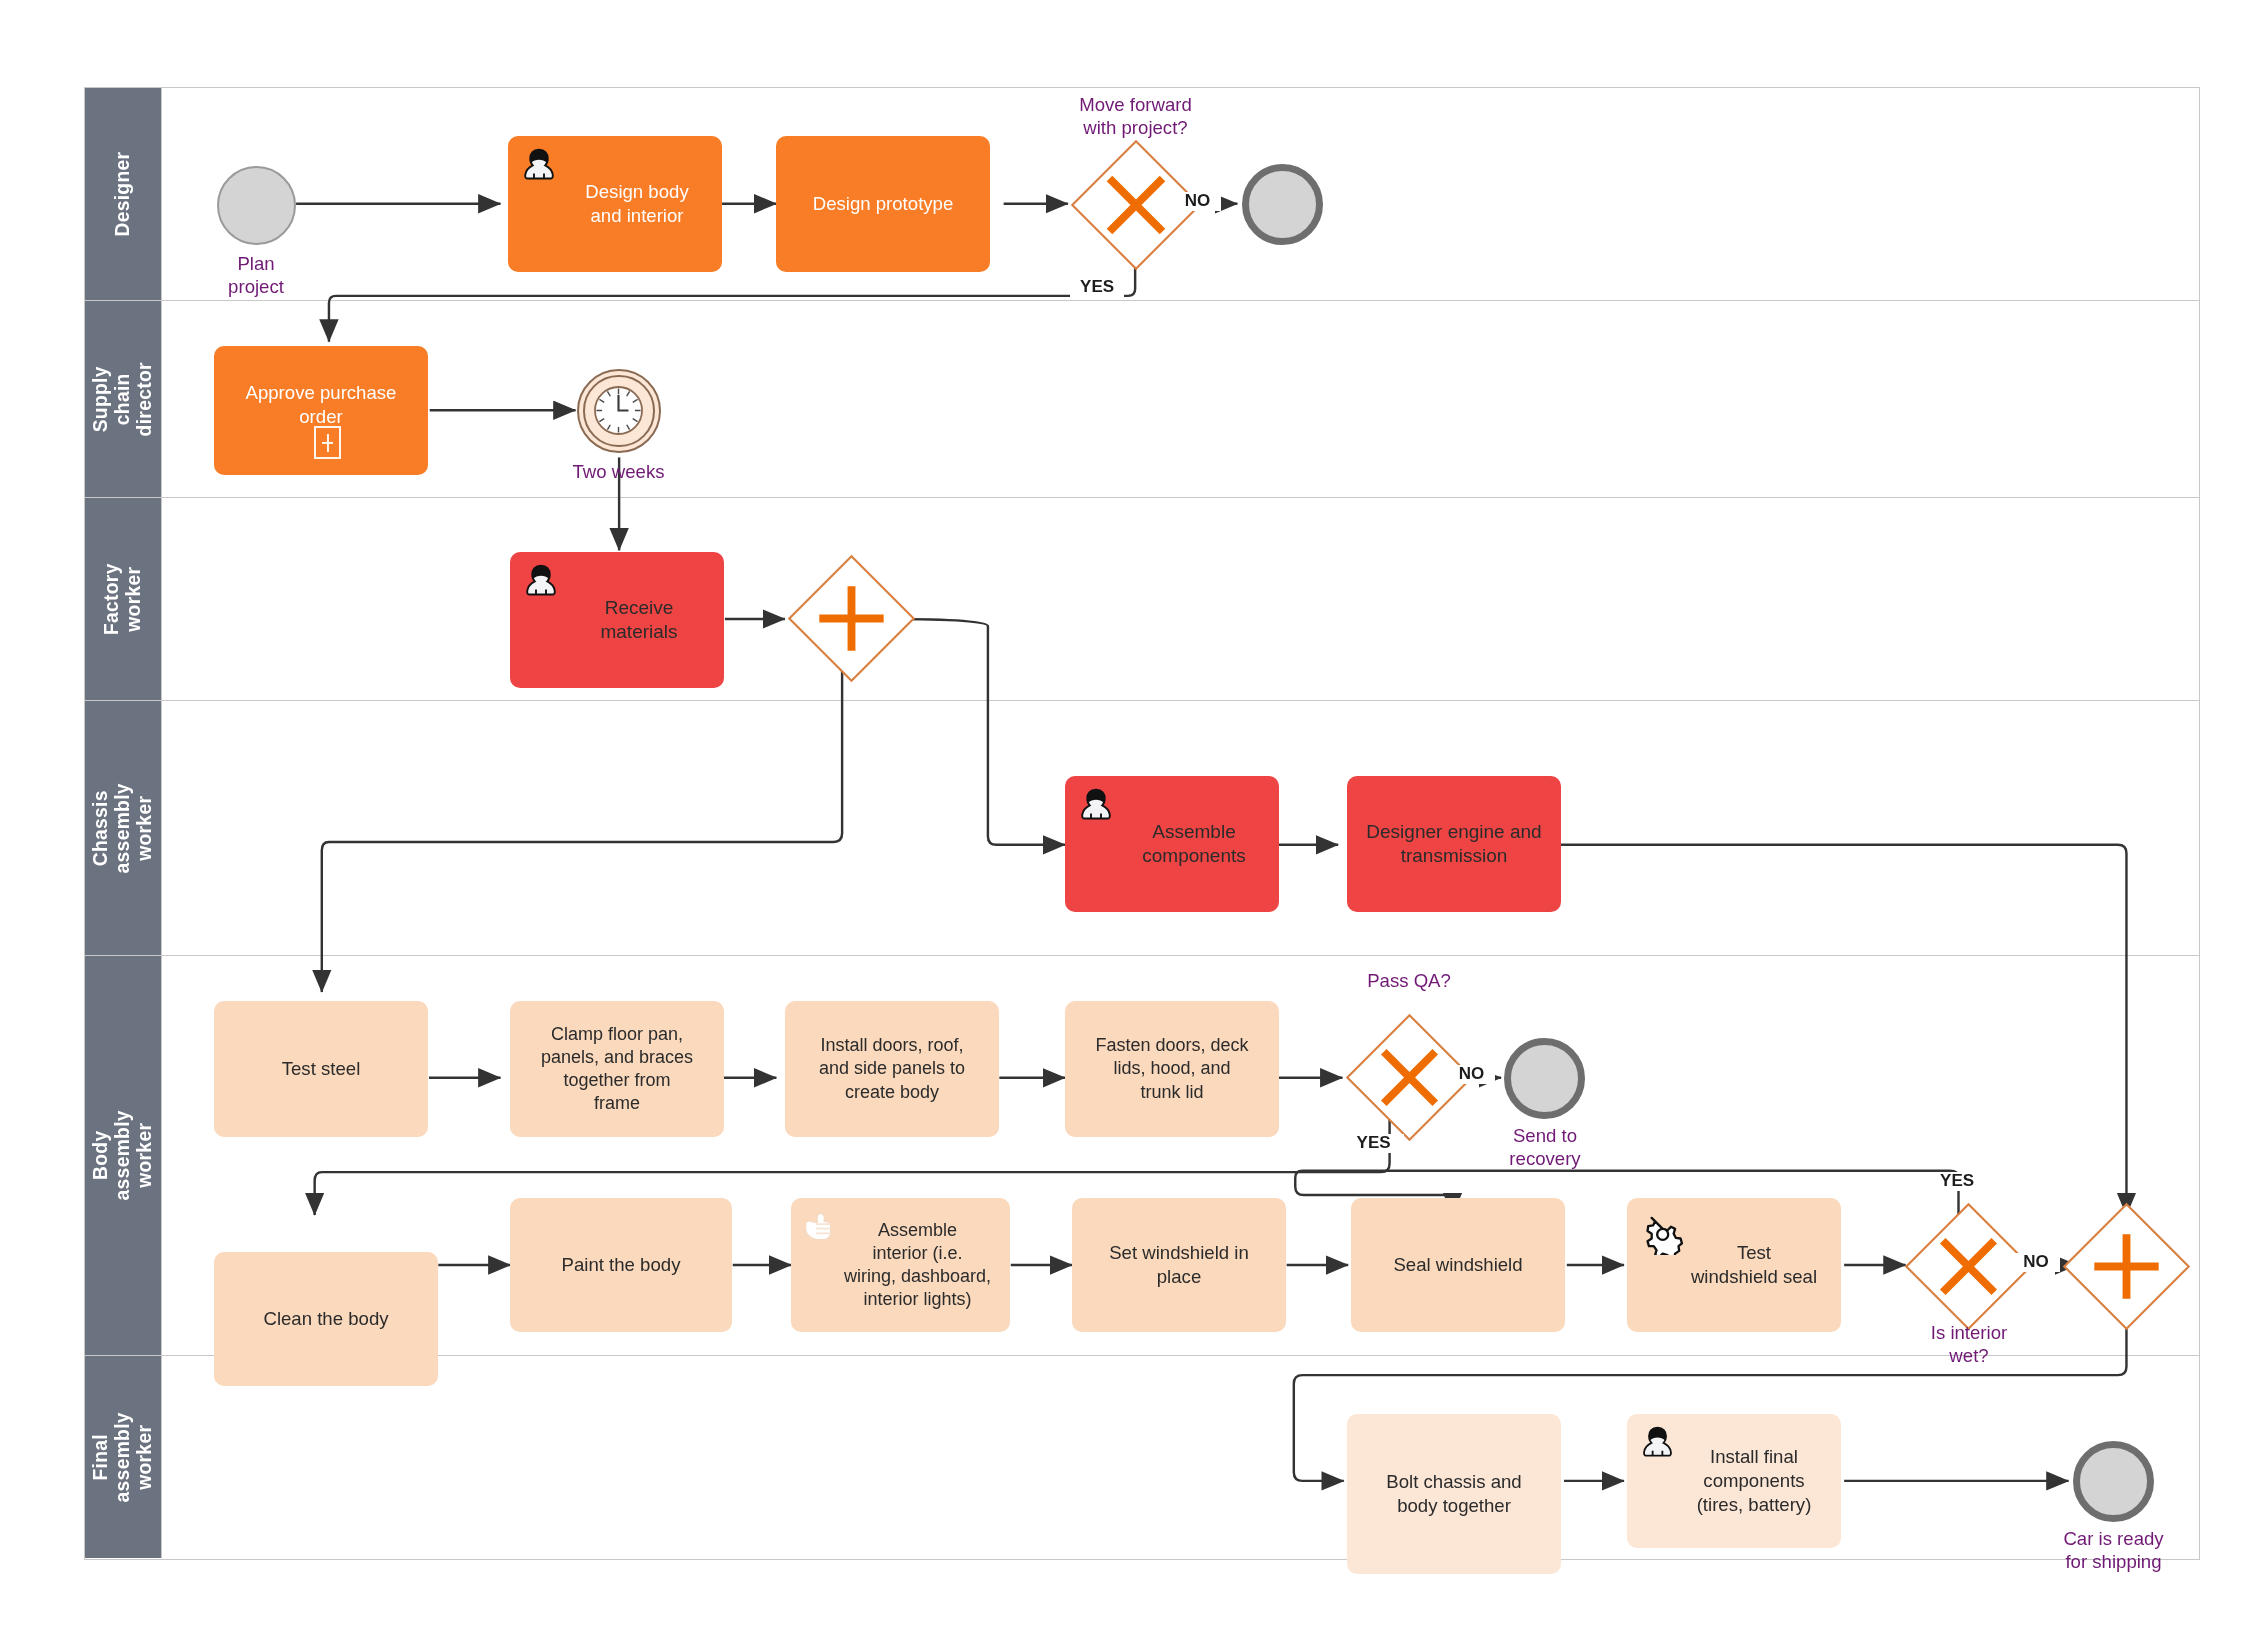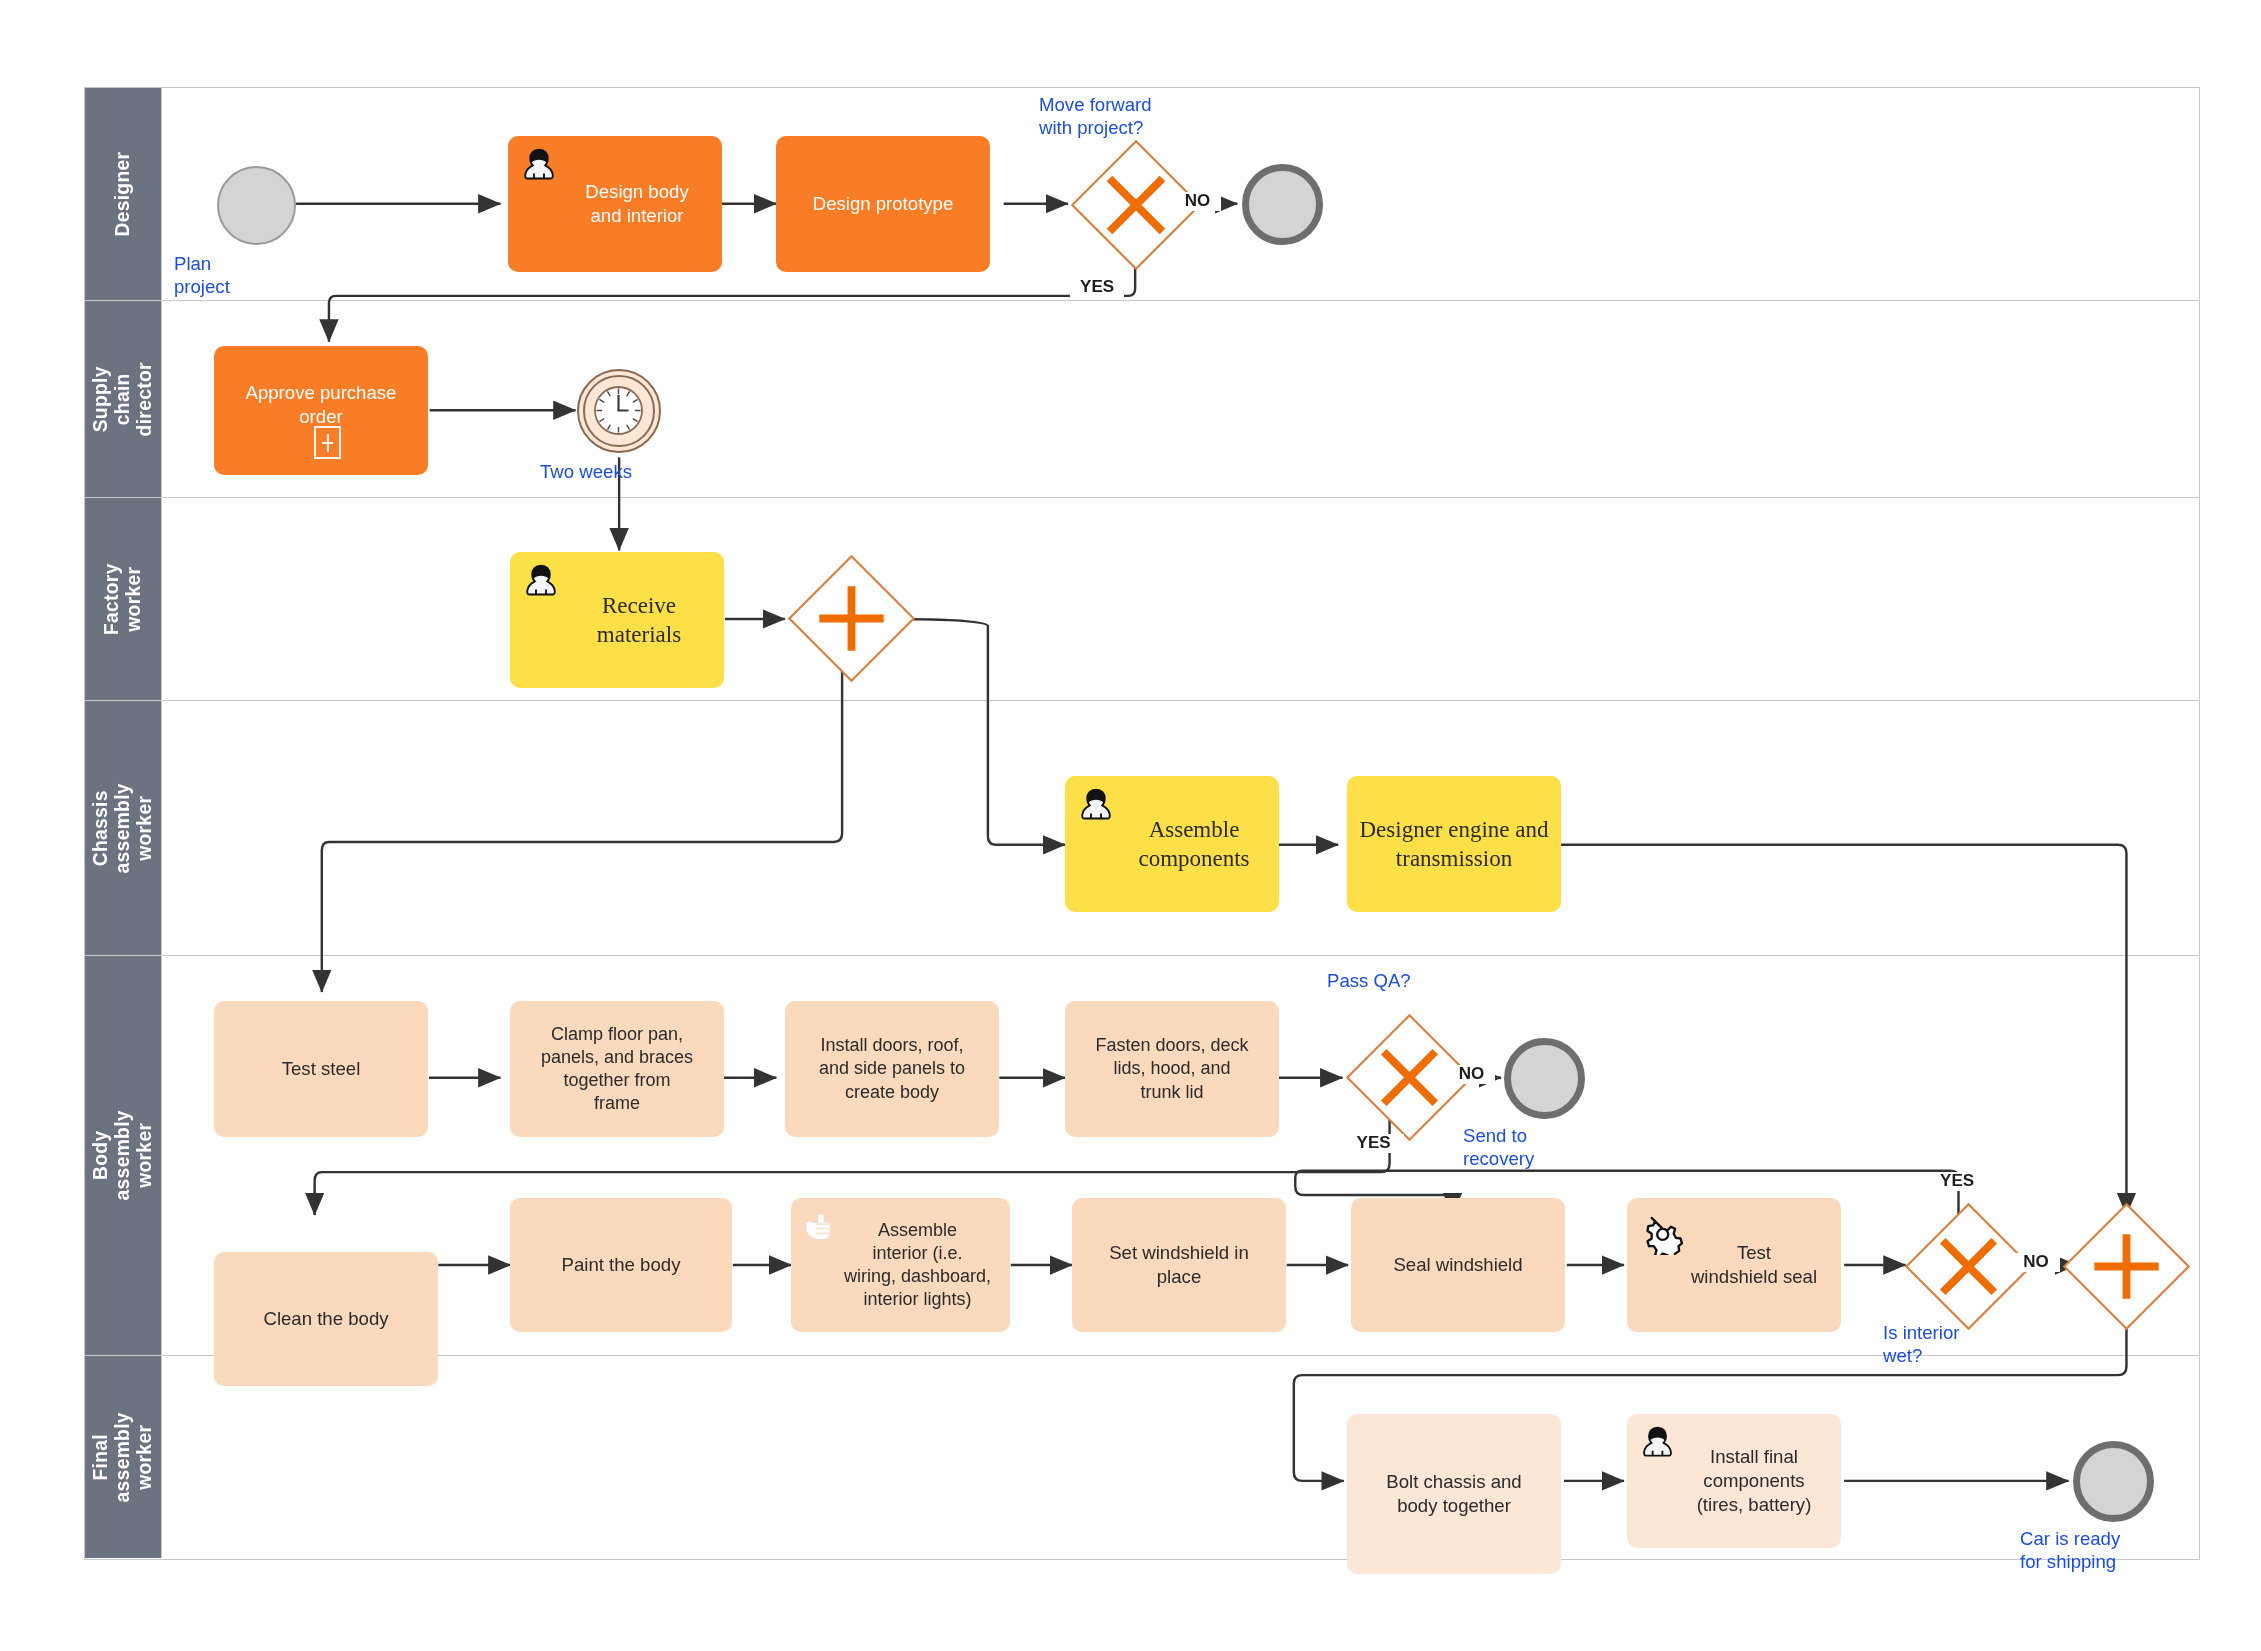--- a/index.html
+++ b/index.html
@@ -11,21 +11,21 @@
   .pool{position:absolute;left:84px;top:87px;width:2116px;height:1473px;border:1.4px solid #c8c8c8;box-sizing:border-box;}
   .lane{position:absolute;left:0;box-sizing:border-box;border-bottom:1.4px solid #c8c8c8;width:100%;}
   .lane:last-child{border-bottom:none;}
   .lane-header{position:absolute;left:0;top:0;width:77px;height:100%;background:#6b7280;display:flex;align-items:center;justify-content:center;box-sizing:border-box;border-right:1.4px solid #c8c8c8;}
   .lane-title{transform:rotate(-90deg);white-space:nowrap;color:#ffffff;font-weight:bold;font-size:19.3px;letter-spacing:0.3px;text-align:center;line-height:1.15;}
 
   
   .task{position:absolute;border-radius:10px;box-sizing:border-box;display:flex;align-items:center;justify-content:center;text-align:center;padding:4.3px 7.1px;line-height:1.28;}
   .task .lbl{width:100%;}
   .t-dark{background:#f97d26;color:#fff;font-size:18.6px;}
-  .t-mid{background:#fde047;color:#2b2b2b;font-size:23px;font-family:Liberation Serif, serif;}
+  .t-mid{background:#ef4444;color:#2b2b2b;font-size:19px;}
   .t-light{background:#fad9bd;color:#2b2b2b;font-size:18.6px;}
   .t-lightest{background:#fce6d6;color:#2b2b2b;font-size:18.6px;}
 
   .task-icon{position:absolute;left:11.4px;top:10px;width:40px;height:40px;}
 
   
   .marker-plus{position:absolute;width:27px;height:33px;border:2.1px solid rgba(255,255,255,.92);box-sizing:border-box;}
   .marker-plus:before,.marker-plus:after{content:"";position:absolute;background:rgba(255,255,255,.92);}
   .marker-plus:before{left:50%;top:5.7px;bottom:5.7px;width:2.1px;transform:translateX(-50%);}
   .marker-plus:after{top:50%;left:5.7px;right:5.7px;height:2.1px;transform:translateY(-50%);}
@@ -34,21 +34,21 @@
   .event{position:absolute;border-radius:50%;box-sizing:border-box;}
   .ev-start{background:#d4d4d4;border:2.1px solid #9a9a9a;}
   .ev-end{background:#d4d4d4;border:7.9px solid #6e6e6e;}
   .ev-timer{background:#fce6d6;border:2.1px solid #8a6a52;}
   .ev-timer .ring{position:absolute;left:4.3px;top:4.3px;right:4.3px;bottom:4.3px;border-radius:50%;border:2.1px solid #8a6a52;}
 
   
   .gw{position:absolute;}
 
   
-  .lab{position:absolute;font-size:18.6px;color:#1d4ed8;line-height:1.25;}
+  .lab{position:absolute;font-size:18.6px;color:#701a75;text-align:center;line-height:1.25;}
   .flowlab{position:absolute;font-size:17px;font-weight:bold;color:#1d1d1d;text-align:center;line-height:1.1;background:#fff;padding:0 2.1px;}
 </style>
 </head>
 <body>
 
 <div id="stage">
 
   <div class="pool">
 
     <div class="lane" style="top:0px;height:213px;">

